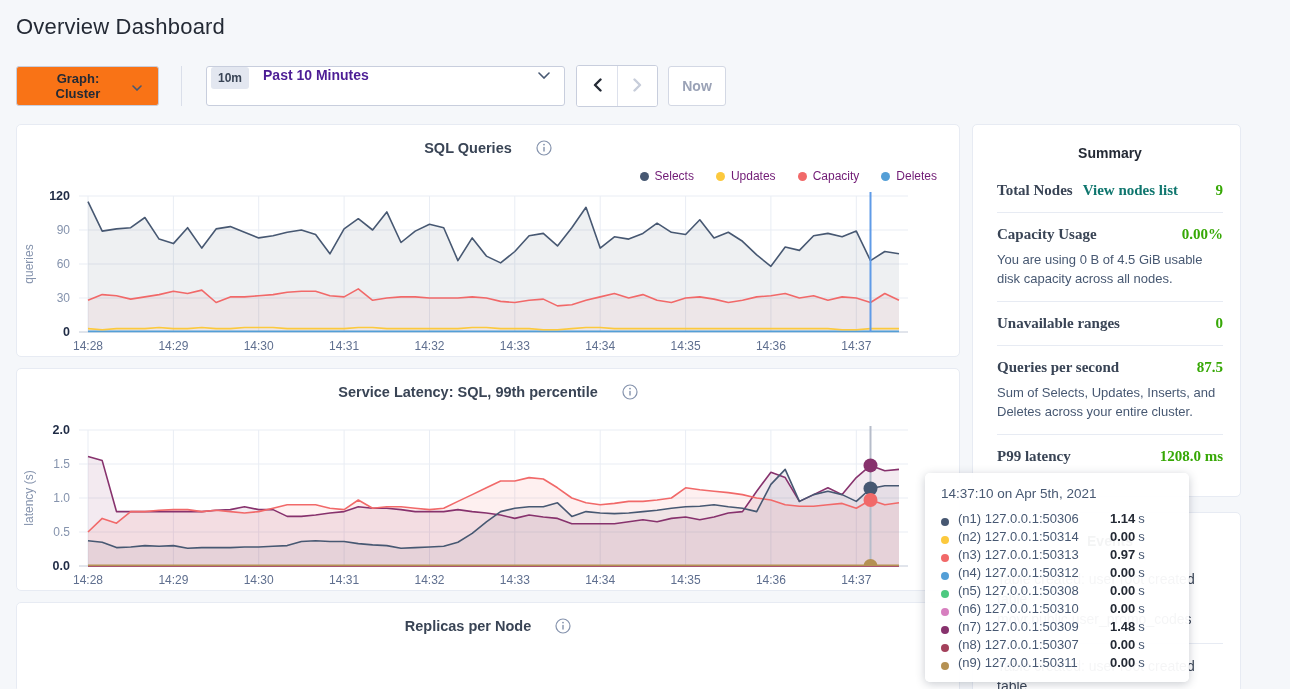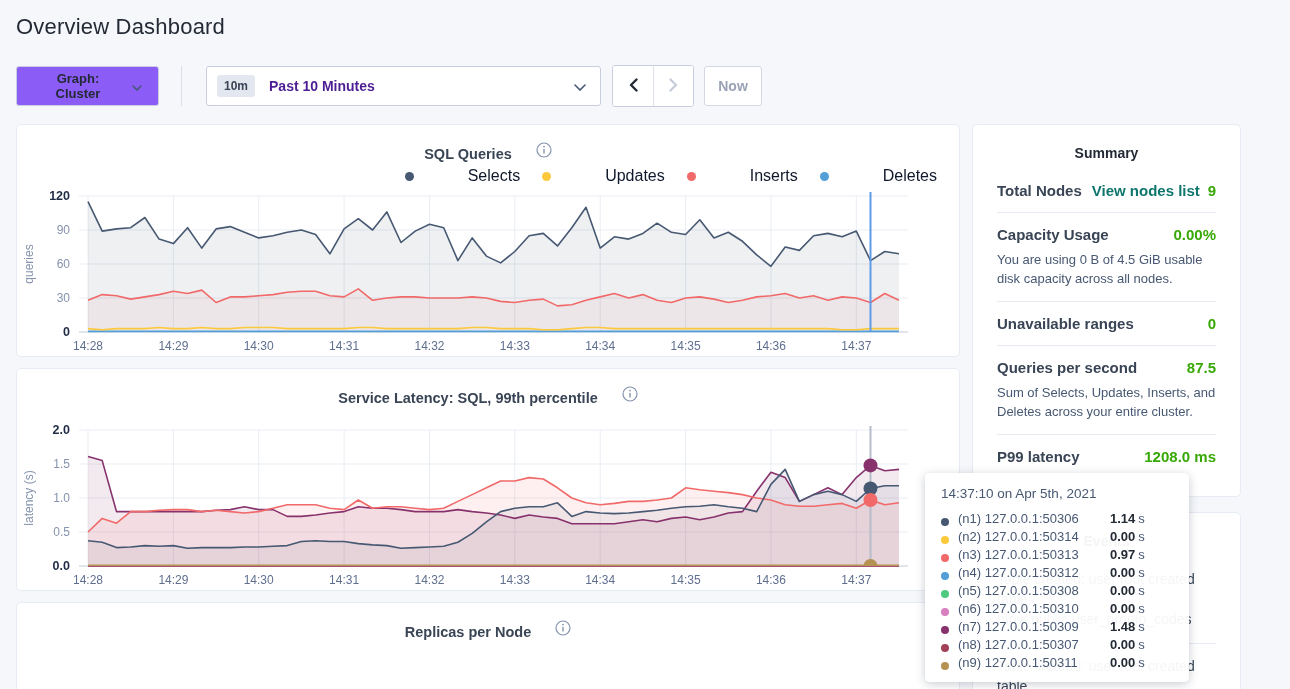--- a/index.html
+++ b/index.html
@@ -1,61 +1,61 @@
 <!DOCTYPE html>
 <html><head>
 <meta charset="utf-8">
 <style>
   html,body{margin:0;padding:0;background:#f5f7fa;font-family:"Liberation Sans",sans-serif;}
   .page{position:relative;width:1290px;height:689px;overflow:hidden;background:#f5f7fa;border-radius:19px;}
   .page-title{font-size:22px;font-weight:500;color:#242a35;margin:14px 0 0 16px;letter-spacing:.2px;}
   
   .controls{display:flex;align-items:center;margin:26px 16px 0 16px;height:40px;}
-  .dd{display:flex;align-items:center;justify-content:center;gap:9px;height:40px;background:#8b5cf6;
+  .dd{display:flex;align-items:center;justify-content:center;gap:9px;height:40px;background:#f97316;
       border:1px solid #c8cedd;border-radius:3px;cursor:pointer;padding:0 16px;font-family:inherit;}
   .dd-label{font-size:13px;font-weight:bold;color:#242a35;}
   .dd1{width:143px;}
   .dd2{width:185px;margin-left:26px;}
   .vdivider{width:1px;height:40px;background:#dadfea;margin:0 24px 0 22px;}
-  .time-picker{display:flex;align-items:center;width:395px;height:40px;background:#fff;border:1px solid #c8cedd;
-      border-radius:3px;cursor:pointer;padding:0 14px 0 10px;font-family:inherit;}
+  .time-picker{display:flex;align-items:flex-start;width:359px;height:40px;background:#fff;border:1px solid #c8cedd;
+      border-radius:3px;cursor:pointer;padding:0 14px 0 4px;font-family:inherit;}
   .tp-badge{background:#e3e7f0;border-radius:3px;font-size:12px;font-weight:bold;color:#394455;padding:4px 7px;}
   .tp-label{font-size:14px;font-weight:bold;color:#4c1d95;margin-left:14px;}
   .tp-chevron{margin-left:auto;}
   .btn-group{display:flex;margin-left:11px;height:40px;border:1px solid #c8cedd;border-radius:3px;background:#fff;overflow:hidden;}
   .nav-btn{width:40px;height:40px;display:flex;align-items:center;justify-content:center;background:#fff;border:none;cursor:pointer;}
   .nav-btn + .nav-btn{border-left:1px solid #dde1ec;}
   .now-btn{margin-left:10px;width:58px;height:40px;background:#fff;border:1px solid #d3d8e4;border-radius:3px;
       font-size:14px;font-weight:bold;color:#9aa2b6;font-family:inherit;cursor:default;}
   
   .layout{display:flex;margin:18px 5px 0 16px;gap:12px;align-items:flex-start;}
   .col-main{width:944px;display:flex;flex-direction:column;gap:11px;}
   .col-side{width:313px;display:flex;flex-direction:column;gap:15px;}
   .card{background:#fff;border:1px solid #e7ebf3;border-radius:5px;box-sizing:border-box;}
   .chart-card{width:944px;position:relative;}
-  .card-title-row{display:flex;align-items:flex-end;justify-content:center;gap:24px;padding-top:15px;height:22px;}
+  .card-title-row{display:flex;align-items:flex-start;justify-content:center;gap:24px;padding-top:15px;height:22px;}
   .card-title{font-size:14.5px;font-weight:bold;color:#394455;}
   .legend{display:flex;justify-content:flex-end;gap:22px;padding:6px 22px 0 0;height:16px;}
   .legend-item{display:flex;align-items:center;gap:6px;cursor:pointer;}
   .legend-dot{width:9px;height:9px;border-radius:50%;}
-  .legend-label{font-size:16px;color:#0f172a;margin-left:48px;}
+  .legend-label{font-size:12px;color:#701a75;}
   .chart-svg{display:block;width:944px;height:170px;margin-top:2px;}
   .chart-svg.no-legend{margin-top:14px;}
   .ytick{font-family:"Liberation Sans",sans-serif;font-size:12px;fill:#8593ad;}
   .ytick.bold{font-weight:bold;fill:#1f2b45;font-size:12.5px;}
   .xtick{font-family:"Liberation Sans",sans-serif;font-size:12px;fill:#5f6f8f;}
   .ylab{font-family:"Liberation Sans",sans-serif;font-size:12px;fill:#8593ad;}
   .grid{stroke:#e9edf4;stroke-width:1;}
   .replicas-card{height:220px;}
   
-  .side-card{width:269px;padding:16px 24px 18px 24px;}
+  .side-card{width:269px;padding:16px 17px 18px 24px;}
   .side-heading{text-align:center;font-size:14px;font-weight:bold;color:#242a35;padding:4px 0 8px 0;}
   .sum-row{padding:13px 0;}
   .sum-row + .sum-row{border-top:1px solid #e7ebf3;}
-  .sum-line{display:flex;align-items:baseline;}
+  .sum-line{display:flex;align-items:baseline;font-family:Liberation Serif, serif;}
   .sum-label{font-size:15px;font-weight:bold;color:#394455;}
   .sum-link{font-size:15px;font-weight:bold;color:#0f766e;margin-left:10px;text-decoration:none;cursor:pointer;}
   .sum-value{margin-left:auto;font-size:15px;font-weight:bold;color:#37a806;white-space:nowrap;}
   .sum-desc{font-size:13px;color:#475872;line-height:19px;margin-top:7px;}
   
   .events-card{min-height:200px;}
   .event-row{padding:12px 0 14px 0;font-size:14px;color:#394455;line-height:20px;}
   .event-row + .event-row{border-top:1px solid #e7ebf3;}
   
   .tooltip{position:absolute;left:925px;top:473px;width:232px;background:rgba(255,255,255,0.95);
@@ -120,21 +120,21 @@
           <span class="legend-item">
               <span class="legend-dot" style="background-color: rgb(71, 88, 114);"></span>
               <span class="legend-label">Selects</span>
             </span>
           <span class="legend-item">
               <span class="legend-dot" style="background-color: rgb(252, 201, 61);"></span>
               <span class="legend-label">Updates</span>
             </span>
           <span class="legend-item">
               <span class="legend-dot" style="background-color: rgb(241, 105, 105);"></span>
-              <span class="legend-label">Inserts</span>
+              <span class="legend-label">Capacity</span>
             </span>
           <span class="legend-item">
               <span class="legend-dot" style="background-color: rgb(84, 159, 215);"></span>
               <span class="legend-label">Deletes</span>
             </span>
         </div>
         <svg class="chart-svg" id="sql-queries" viewBox="0 0 944 170">
             <line class="grid" x1="71.0" y1="10" x2="71.0" y2="146"></line>
             <text class="xtick" x="71.0" y="164" text-anchor="middle">14:28</text>
             <line class="grid" x1="156.4" y1="10" x2="156.4" y2="146"></line>

